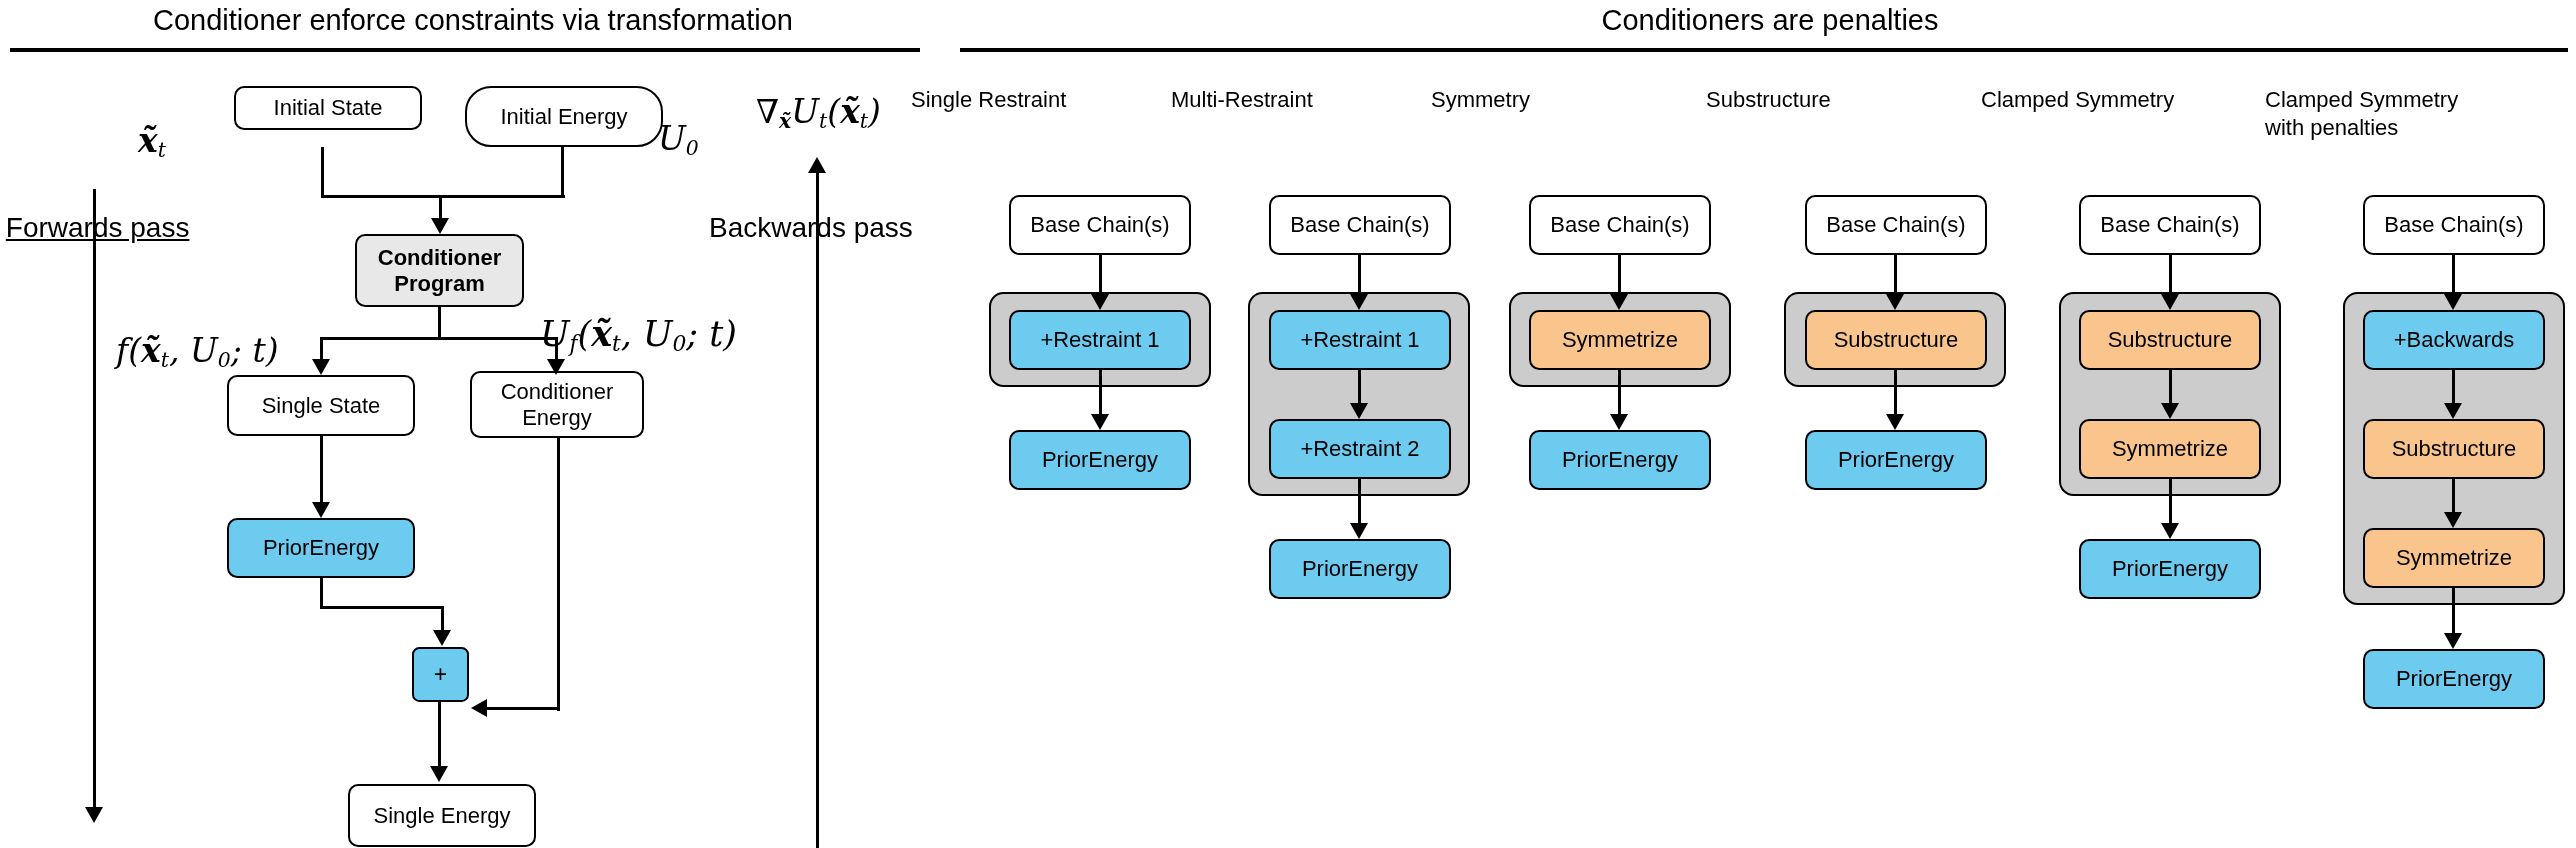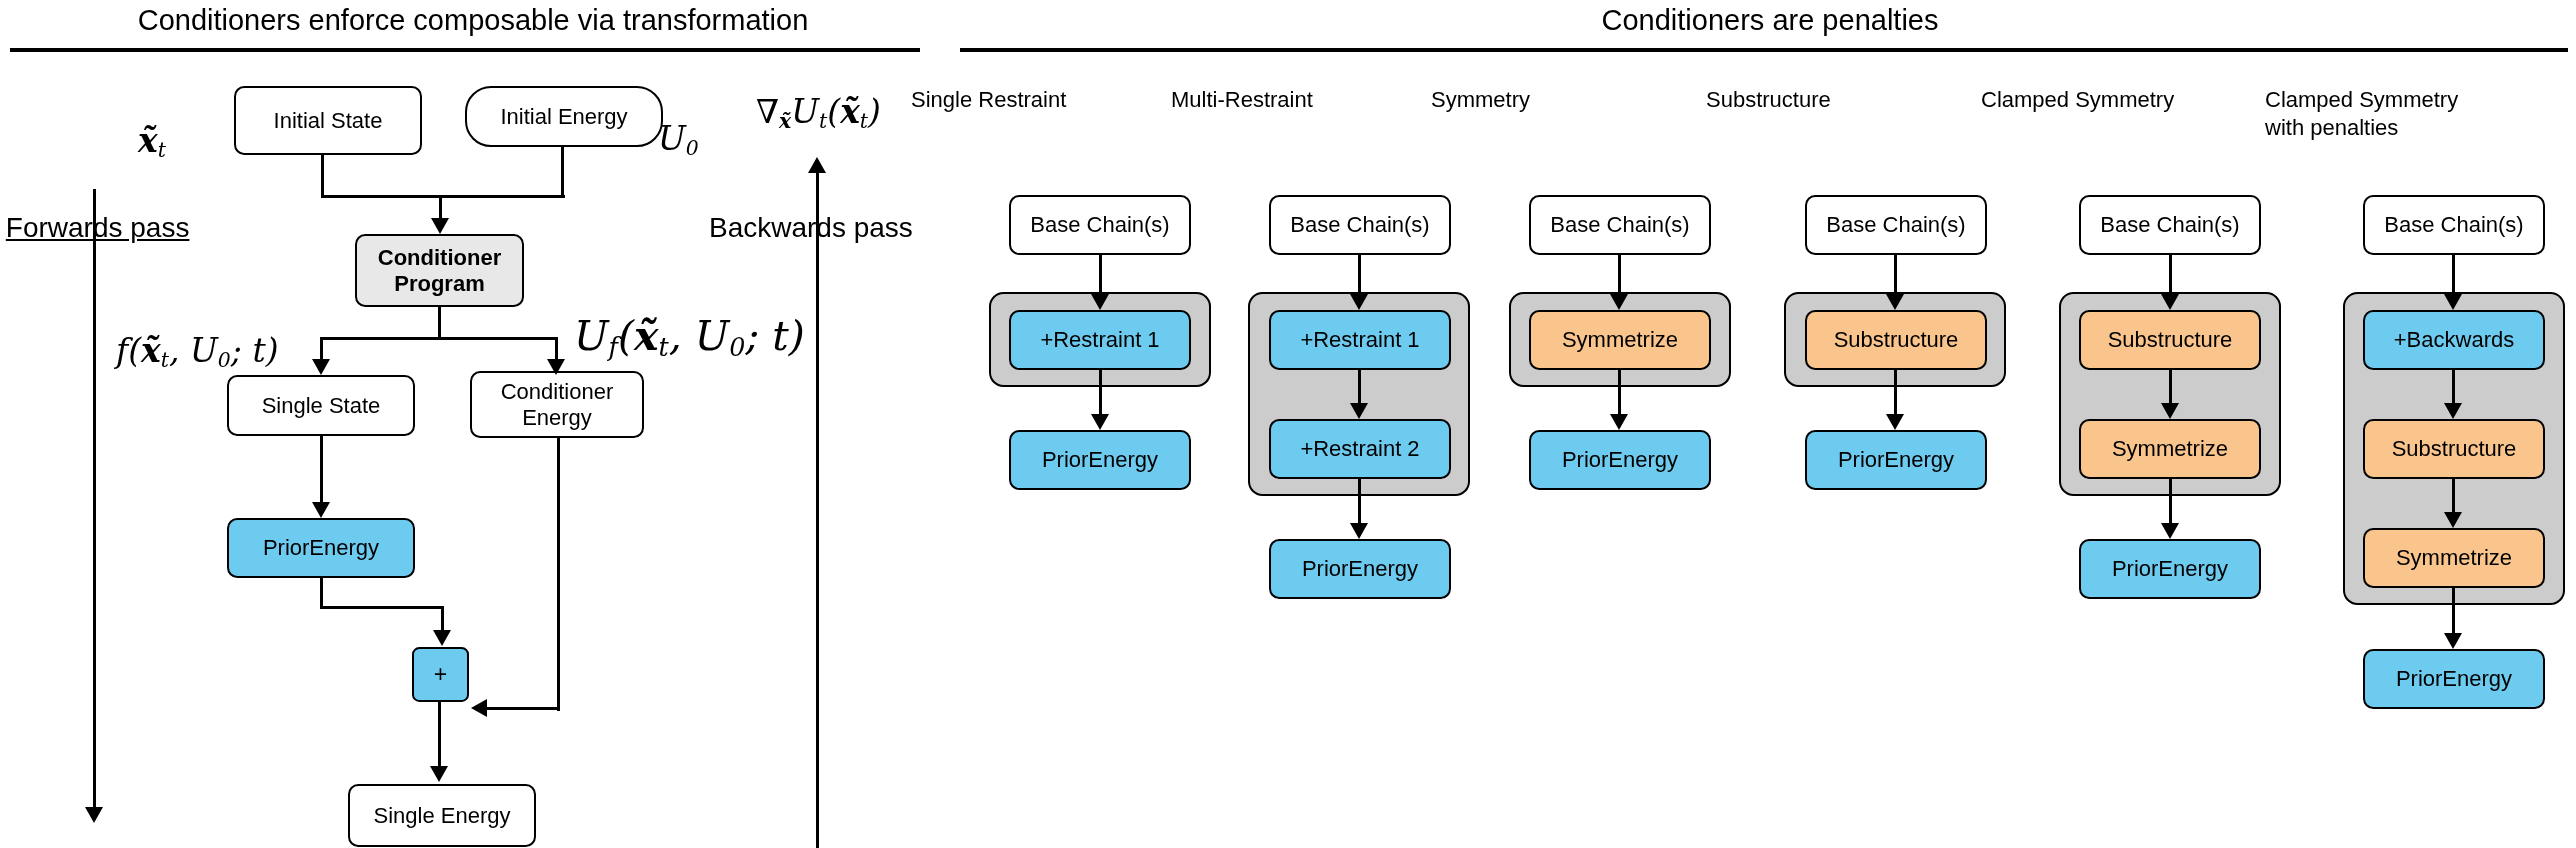--- a/index.html
+++ b/index.html
@@ -99,21 +99,21 @@
     position:absolute;
     font-size:22px;
     text-align:left;
     line-height:1.25;
     white-space:pre-line;
   }
 </style>
 </head>
 <body>
 
-<div class="panel-title abs" style="left:44px;top:5.8px;width:858px;">Conditioners enforce composable via transformation</div>
+<div class="panel-title abs" style="left:44px;top:5.8px;width:858px;">Conditioner enforce constraints via transformation</div>
 <div class="rule" style="left:10.2px;top:48px;width:910px;"></div>
 
 <div class="ln lnv" style="left:93px;top:189px;width:2.9px;height:625px;"></div>
 <div class="arrowdown" style="left:85px;top:807px;"></div>
 <div class="passlabel" style="left:5.8px;top:214px;text-decoration:underline;">Forwards pass</div>
 
 <div class="ln lnv" style="left:816px;top:173px;width:2.9px;height:676px;"></div>
 <div class="arrowup" style="left:808px;top:157px;"></div>
 <div class="passlabel" style="left:709px;top:214px;">Backwards pass</div>
 
@@ -122,25 +122,25 @@
 </div>
 <div class="math" style="left:658px;top:122px;font-size:33px;">
   U<sub>0</sub>
 </div>
 <div class="math" style="left:756px;top:95px;font-size:33px;">
   <span class="up">∇</span><sub><span class="bold-x">x̃</span></sub>U<sub>t</sub>(<span class="bold-x">x̃</span><sub>t</sub>)
 </div>
 <div class="math" style="left:116px;top:334px;font-size:33px;">
   f(<span class="bold-x">x̃</span><sub>t</sub>, U<sub>0</sub>; t)
 </div>
-<div class="math" style="left:574px;top:316px;font-size:41px;">
+<div class="math" style="left:540px;top:316px;font-size:35px;">
   U<sub>f</sub>(<span class="bold-x">x̃</span><sub>t</sub>, U<sub>0</sub>; t)
 </div>
 
-<div class="node" style="left:234px;top:86px;width:188px;height:69px;">Initial State</div>
+<div class="node" style="left:234px;top:86px;width:188px;height:44px;">Initial State</div>
 
 <div class="node" style="left:465px;top:86px;width:198px;height:61px;border-radius:26px;">Initial Energy</div>
 
 <div class="ln lnv" style="left:321px;top:147px;width:2.9px;height:51px;"></div>
 <div class="ln lnh" style="left:321px;top:195px;width:121px;height:2.9px;"></div>
 <div class="ln lnv" style="left:439px;top:195px;width:2.9px;height:36px;"></div>
 
 <div class="ln lnv" style="left:561px;top:147px;width:2.9px;height:51px;"></div>
 <div class="ln lnh" style="left:441px;top:195px;width:124px;height:2.9px;"></div>
 <div class="arrowdown" style="left:431px;top:218px;"></div>

